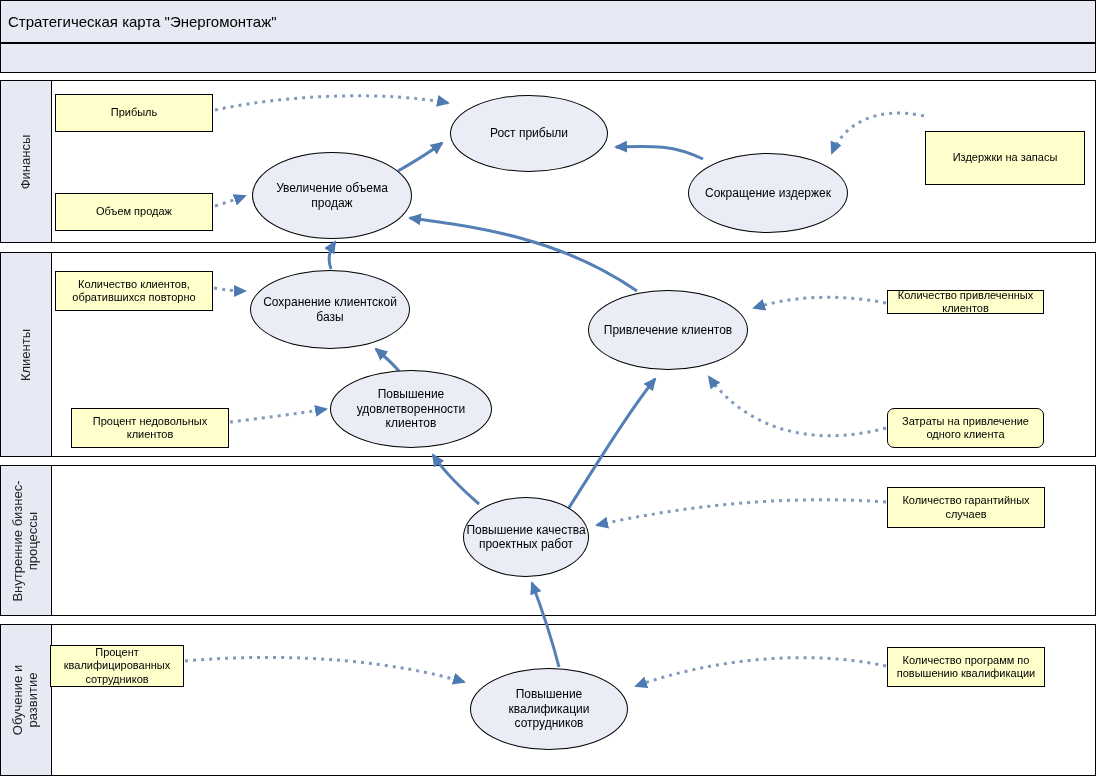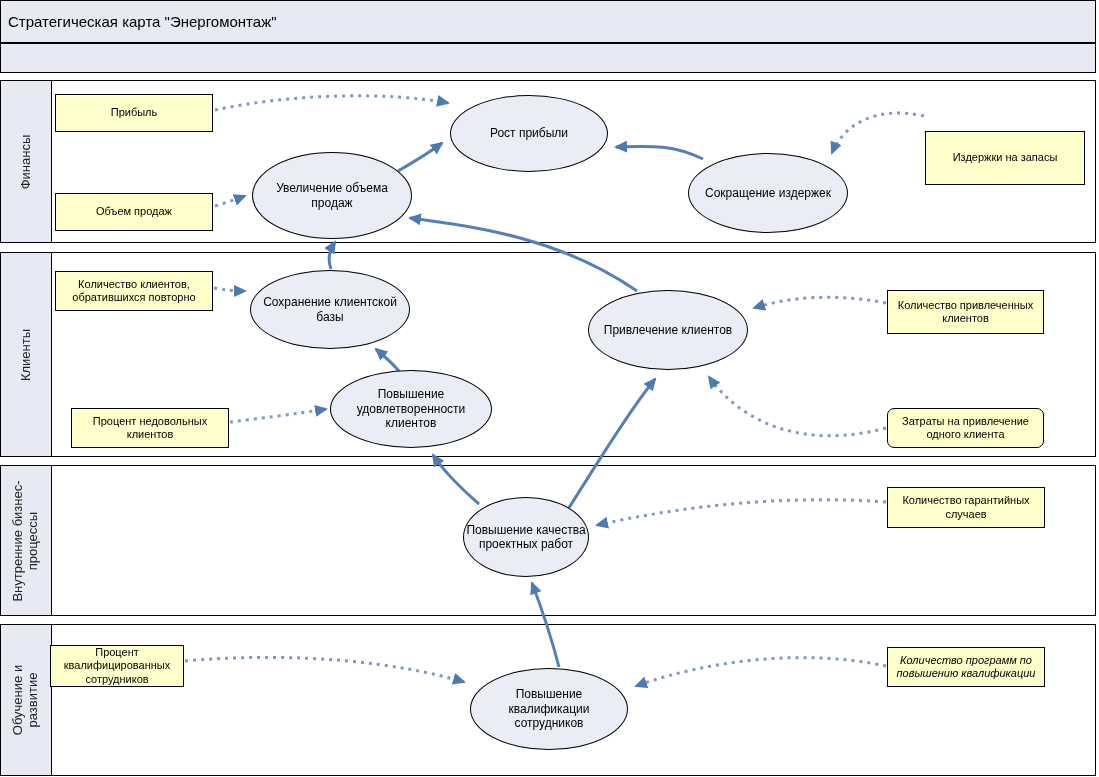--- a/index.html
+++ b/index.html
@@ -138,27 +138,27 @@
 </div>
 <div class="kpi" style="left:925px;top:95px;width:160px;height:54px;margin-top:36px;">
   <span>Издержки на запасы</span>
 </div>
 <div class="kpi" style="left:55px;top:271px;width:158px;height:40px;">
   <span>Количество клиентов, обратившихся повторно</span>
 </div>
 <div class="kpi" style="left:55px;top:408px;width:158px;height:40px;margin-left:16px;">
   <span>Процент недовольных клиентов</span>
 </div>
-<div class="kpi" style="left:887px;top:290px;width:157px;height:44px;">
+<div class="kpi" style="left:887px;top:290px;width:157px;height:24px;">
   <span>Количество привлеченных клиентов</span>
 </div>
 <div class="kpi" style="left:887px;top:408px;width:157px;height:40px;border-radius:7px;">
   <span>Затраты на привлечение одного клиента</span>
 </div>
 <div class="kpi" style="left:887px;top:487px;width:158px;height:41px;">
   <span>Количество гарантийных случаев</span>
 </div>
 <div class="kpi" style="left:50px;top:645px;width:134px;height:42px;">
   <span>Процент квалифицированных сотрудников</span>
 </div>
-<div class="kpi" style="left:887px;top:647px;width:158px;height:40px;font-style:italic;">
+<div class="kpi" style="left:887px;top:647px;width:158px;height:40px;">
   <span>Количество программ по повышению квалификации</span>
 </div>
 
 </body></html>

